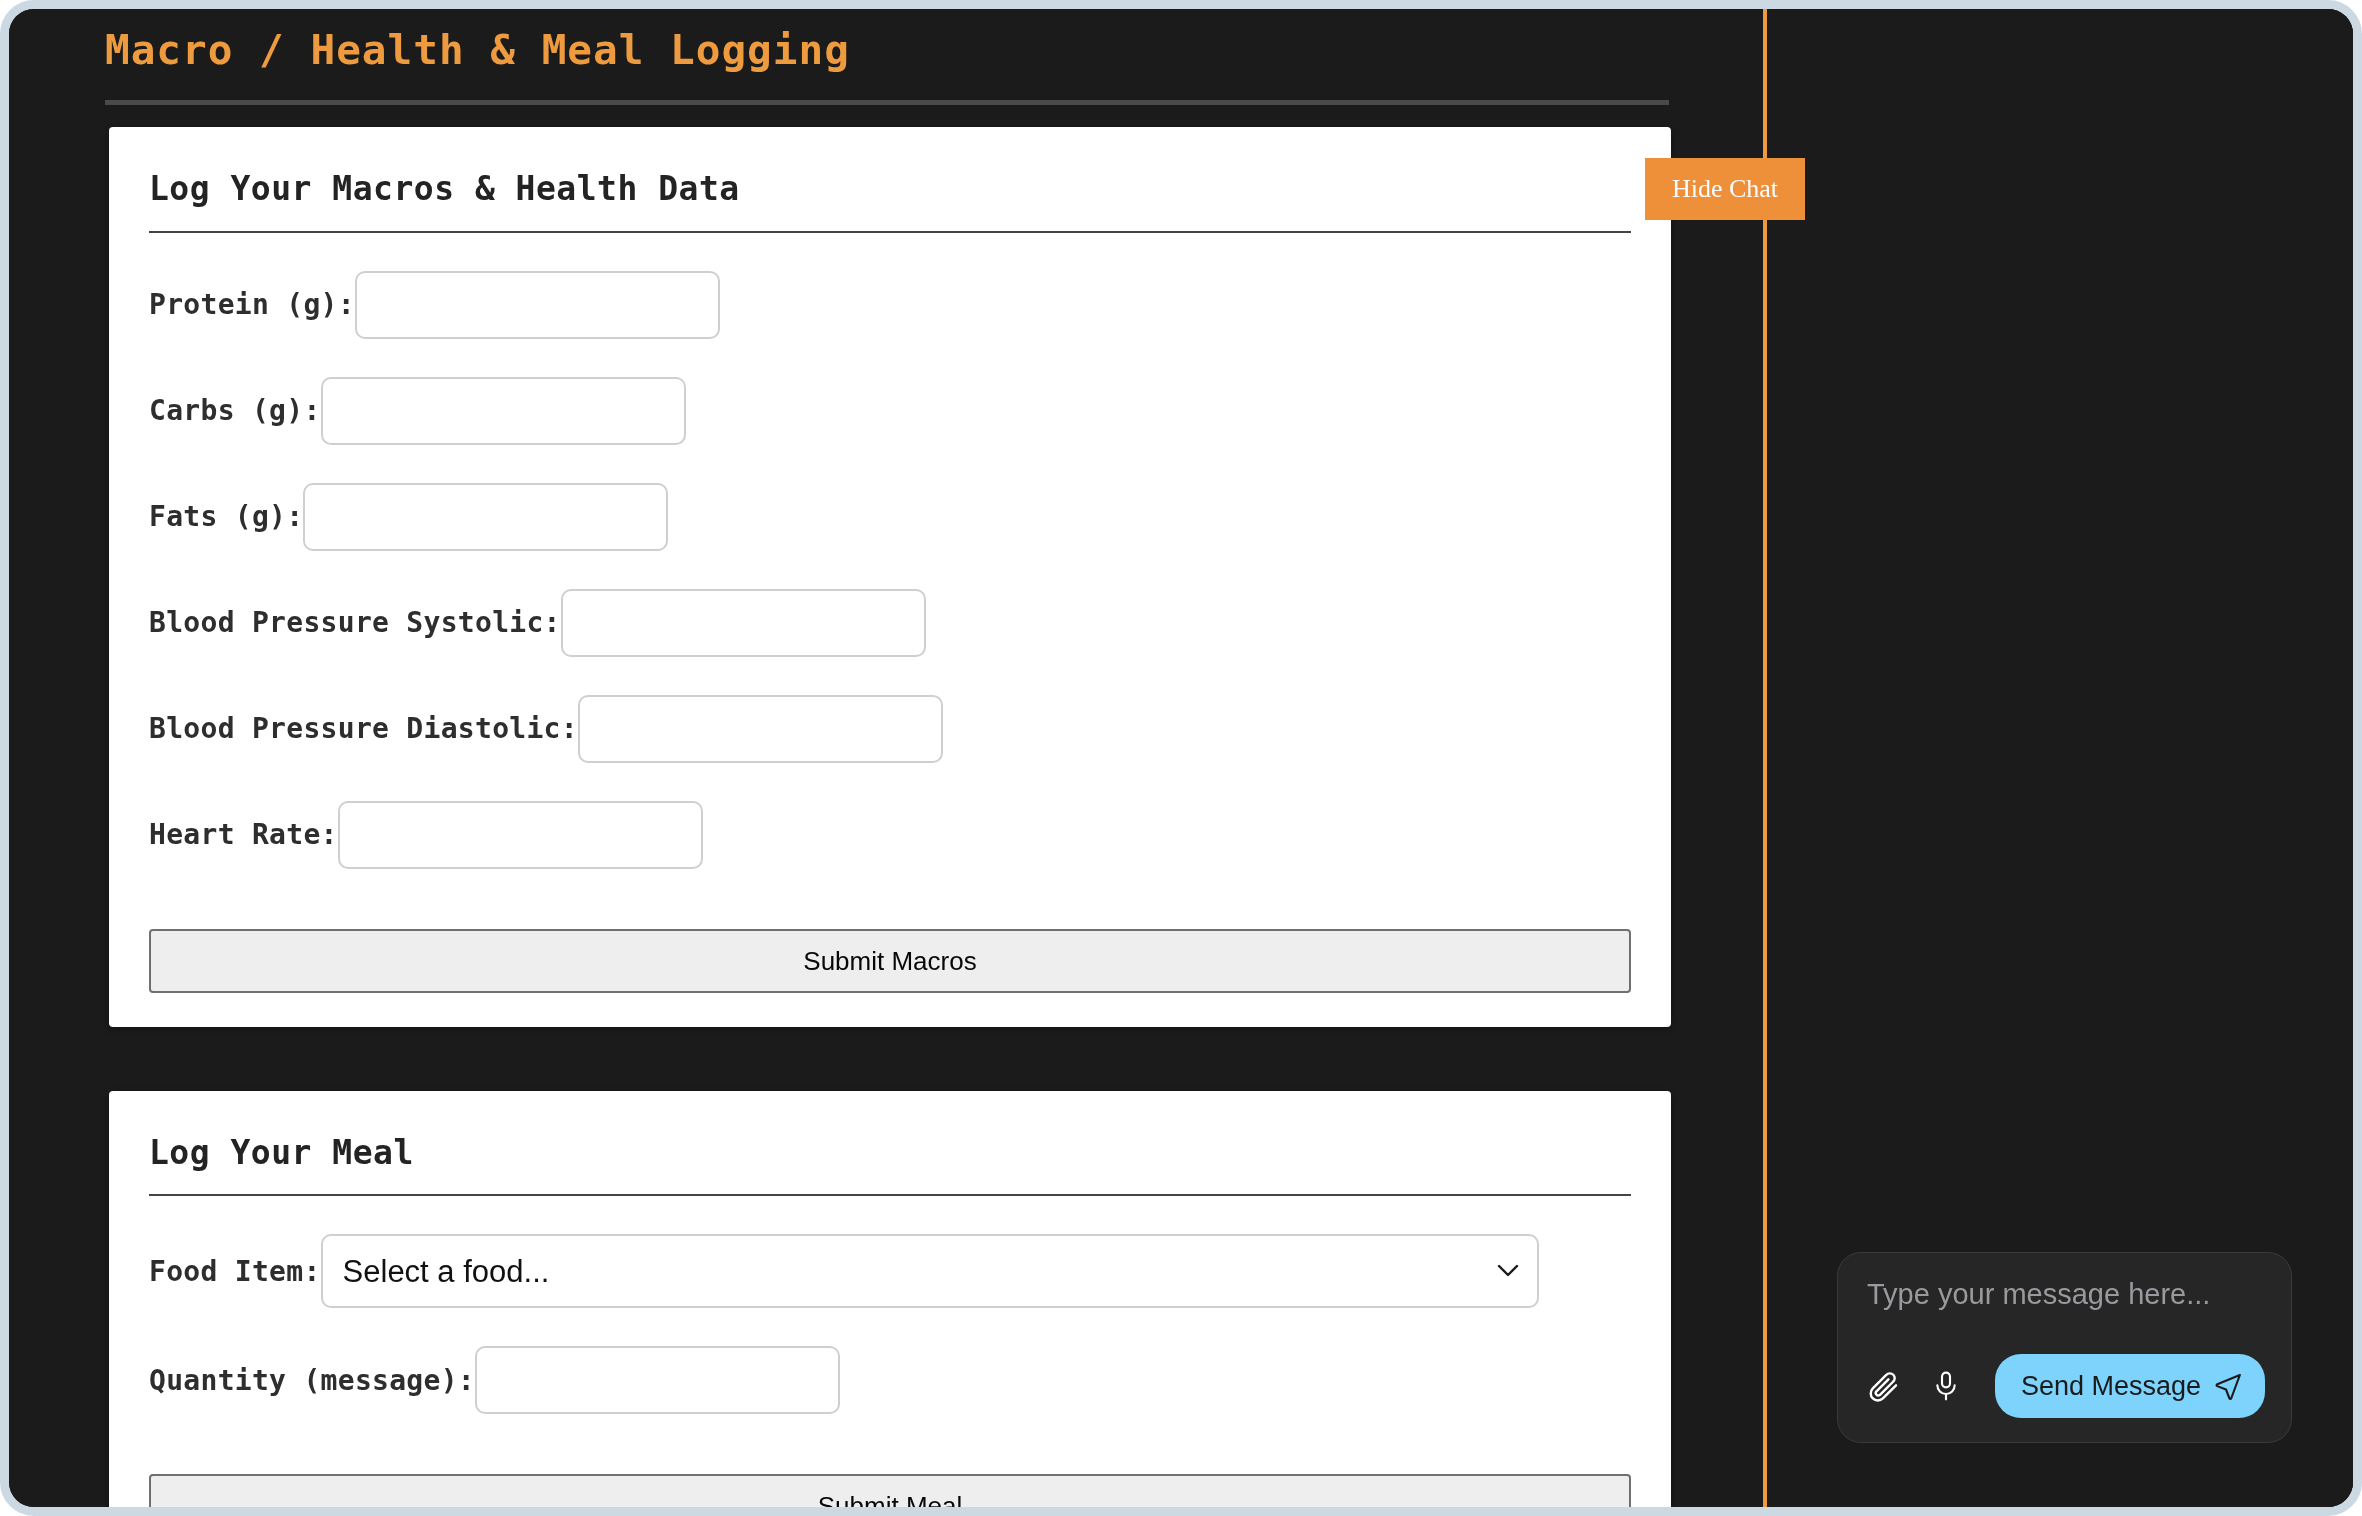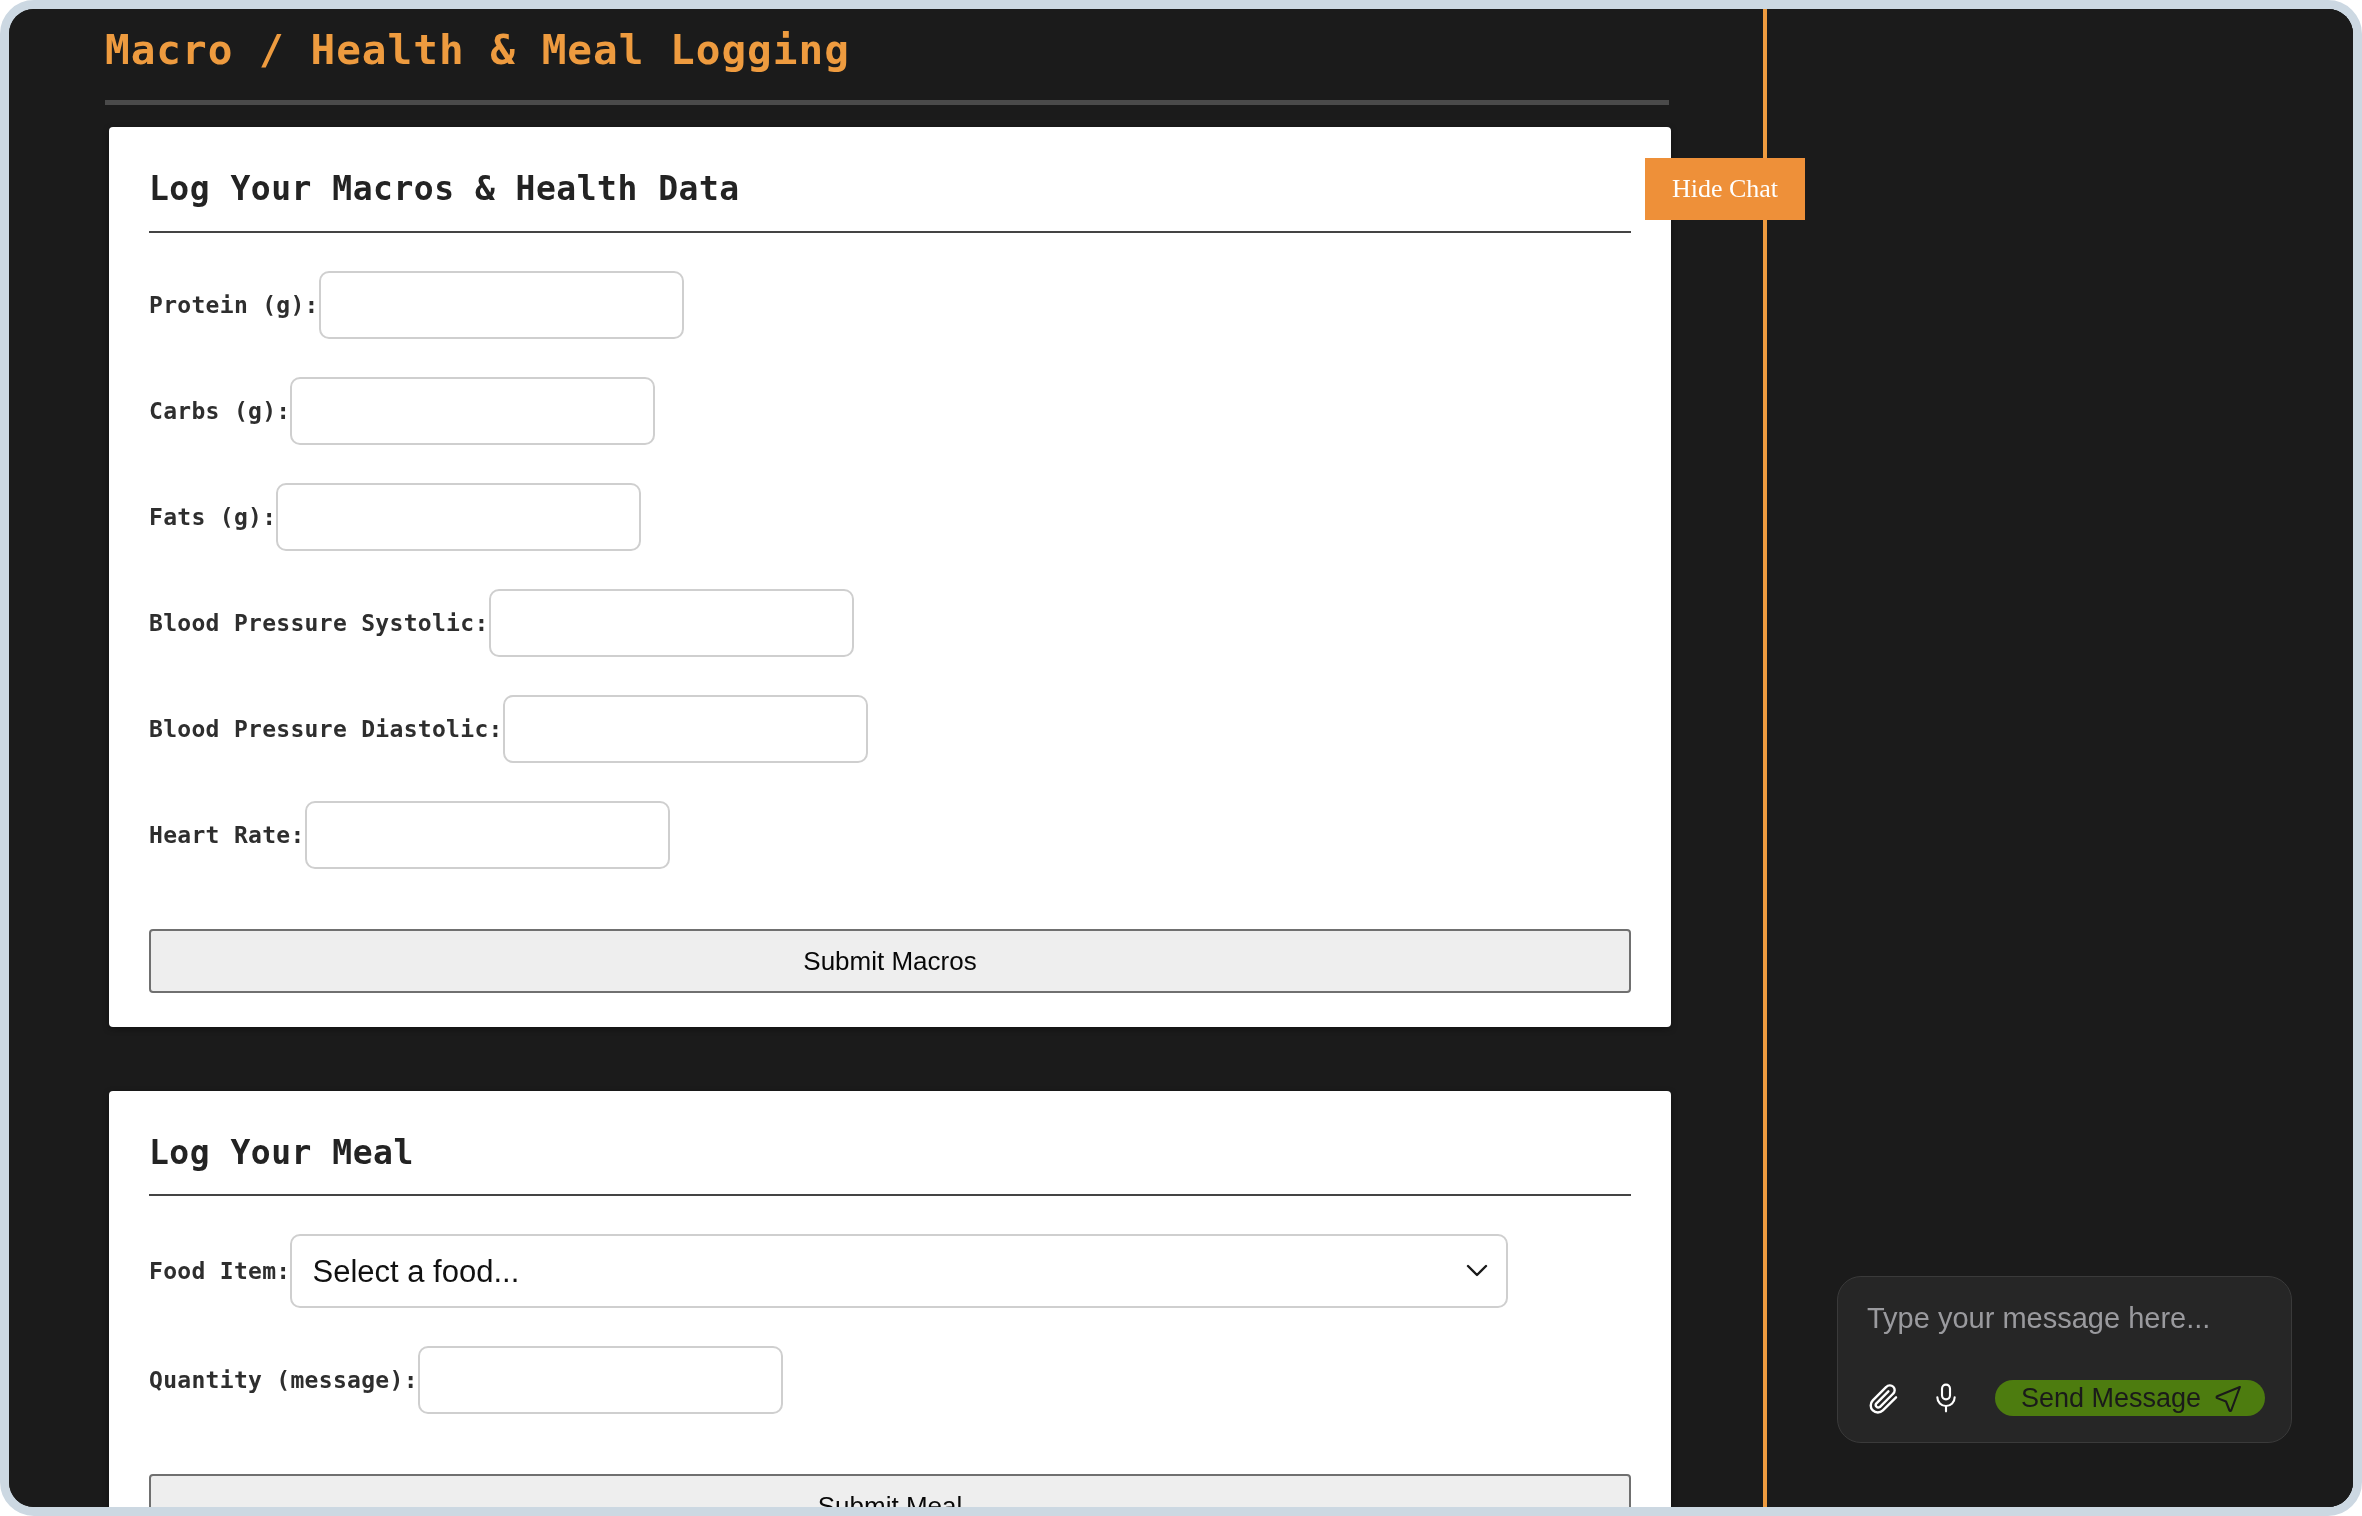--- a/index.html
+++ b/index.html
@@ -95,21 +95,21 @@
   .field-row {
     display: flex;
     align-items: center;
     margin-top: 38px;
   }
   .field-row:first-of-type { margin-top: 44px; }
 
   .field-label {
     font-family: "DejaVu Sans Mono", "Liberation Mono", monospace;
     font-weight: bold;
-    font-size: 23px;
+    font-size: 28px;
     color: #2e2e2e;
     letter-spacing: 0.3px;
     white-space: nowrap;
   }
 
   .text-input {
     width: 365px;
     height: 68px;
     border: 2px solid #cfcfcf;
     border-radius: 10px;
@@ -240,24 +240,24 @@
     justify-content: center;
     padding: 0;
   }
   .composer-icon-btn + .composer-icon-btn { margin-left: 22px; }
 
   .send-btn {
     margin-left: auto;
     display: flex;
     align-items: center;
     gap: 12px;
-    background: #4d7c0f;
+    background: #7dd3fc;
     border: none;
     border-radius: 26px;
-    height: 36px;
+    height: 64px;
     padding: 0 22px 0 26px;
     cursor: pointer;
     font-family: "Liberation Sans", sans-serif;
     font-size: 27px;
     color: #1a1a1a;
   }
 </style>
 </head>
 <body>
 

